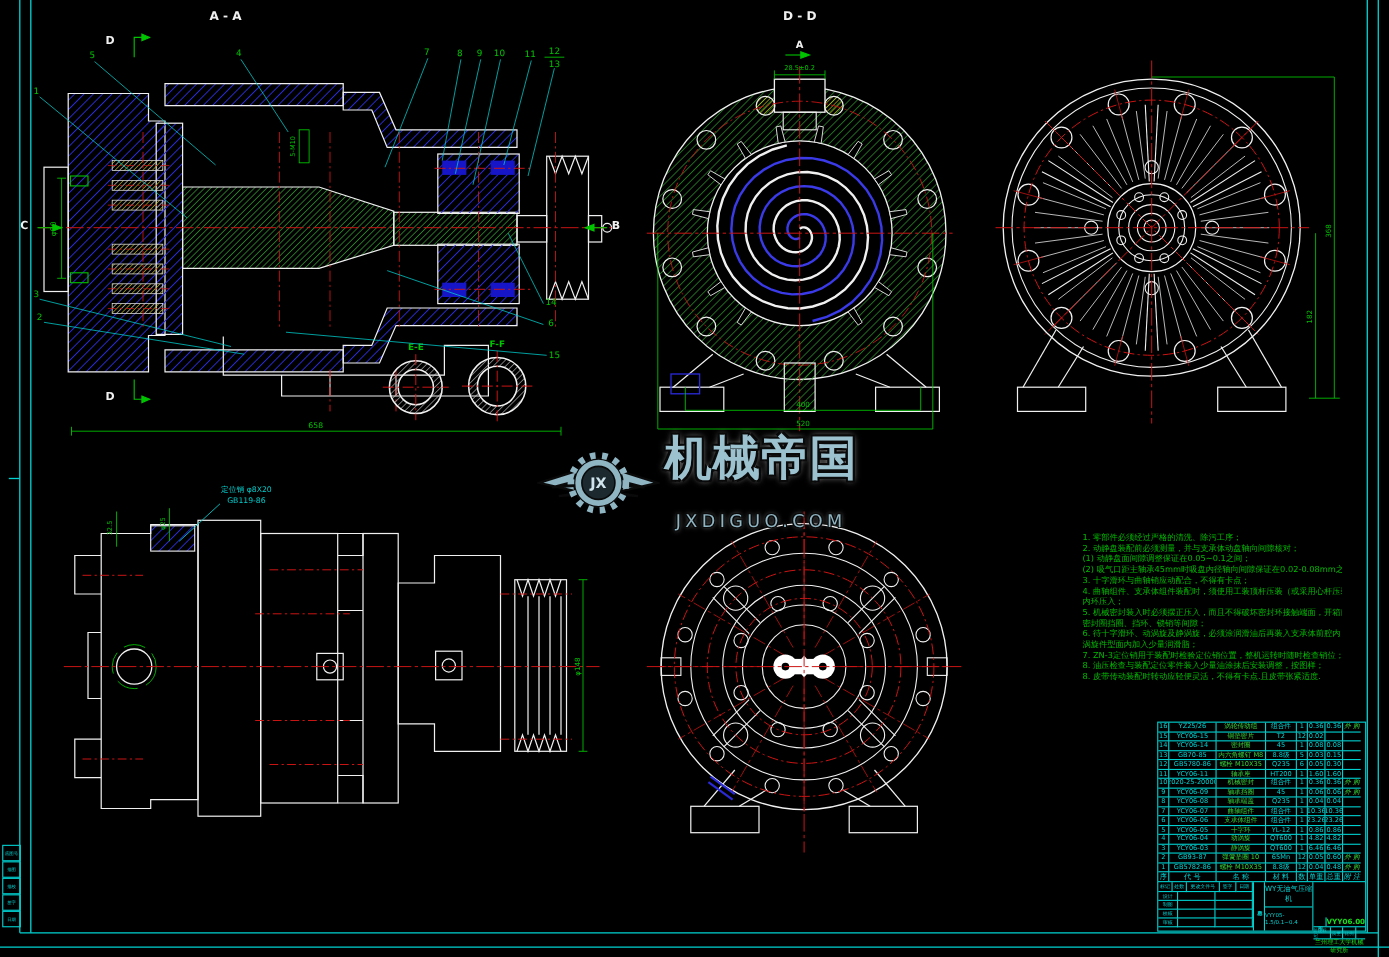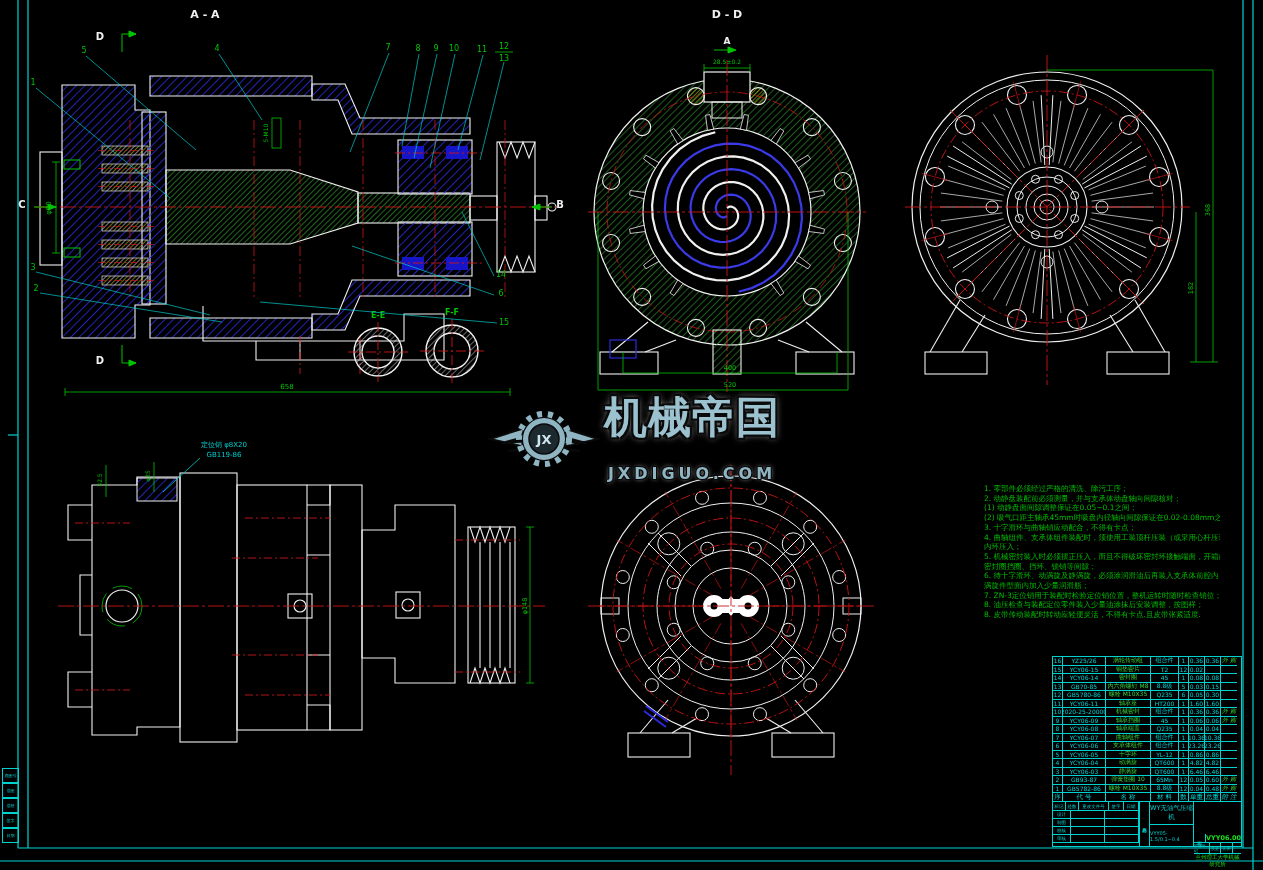--- a/index.html
+++ b/index.html
@@ -7,21 +7,21 @@
   body{width:1263px;height:870px;position:relative;overflow:hidden;
        font-family:"DejaVu Sans",sans-serif;}
   .abs{position:absolute;}
   svg text{font-family:"DejaVu Sans",sans-serif;}
 
   
   .watermark{left:488px;top:396px;width:360px;display:flex;align-items:center;gap:4px;z-index:5;}
   .wm-text{display:flex;flex-direction:column;align-items:center;line-height:1;gap:25px;}
   .wm-brand{font-size:43px;font-weight:bold;color:#9cc2d0;letter-spacing:1px;
     text-shadow:-2px -2px 0 #0a0a0a,2px -2px 0 #0a0a0a,-2px 2px 0 #0a0a0a,2px 2px 0 #0a0a0a,0 0 7px rgba(255,255,255,.75);}
-  .wm-domain{font-size:16px;font-weight:bold;color:#8fb4c2;letter-spacing:4px;margin-top:2px;
+  .wm-domain{font-size:16px;font-weight:normal;color:#8fb4c2;letter-spacing:4px;margin-top:2px;
     text-shadow:-1px -1px 0 #0a0a0a,1px -1px 0 #0a0a0a,-1px 1px 0 #0a0a0a,1px 1px 0 #0a0a0a,0 0 5px rgba(255,255,255,.7);}
 
   
   .notes{left:984px;top:484px;width:236px;color:#00bb00;font-size:7.5px;line-height:9.7px;z-index:4;}
   .notes div{white-space:nowrap;overflow:hidden;}
 
   
   .bom{left:1052px;top:656px;width:188px;border:1px solid var(--cy);color:var(--cy);font-size:6px;z-index:4;background:#000;}
   .bom-row{display:grid;grid-template-columns:10px 43px 45px 28px 10px 16px 16px 16px;height:8.5px;}
   .bom-row>div{border-right:1px solid var(--cy);border-bottom:1px solid var(--cy);

